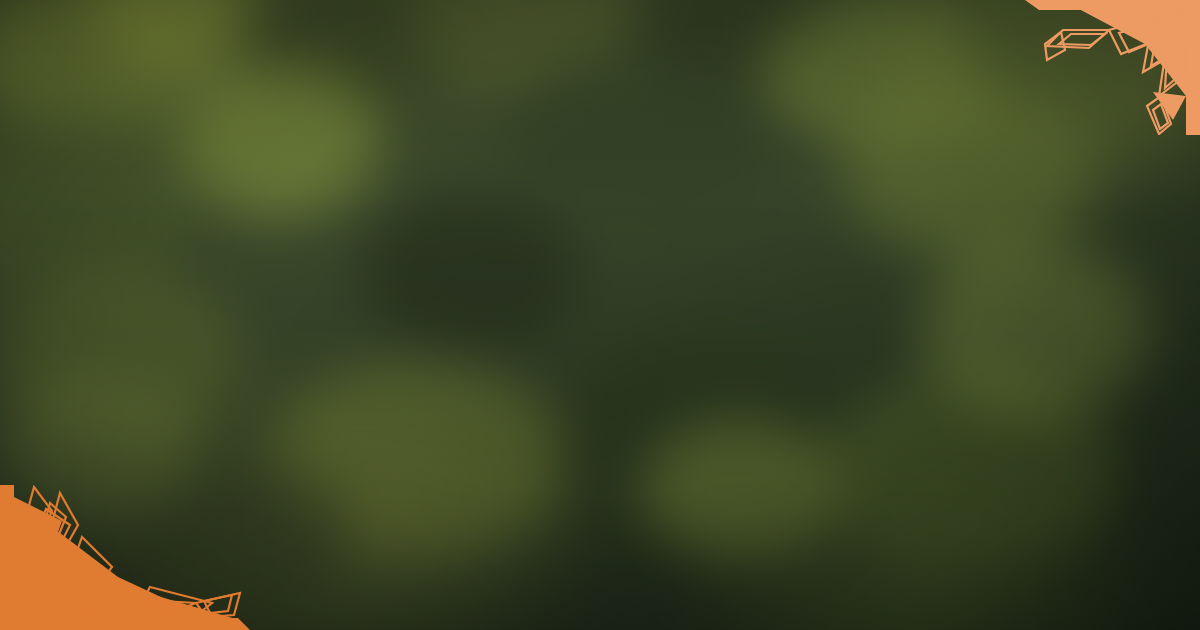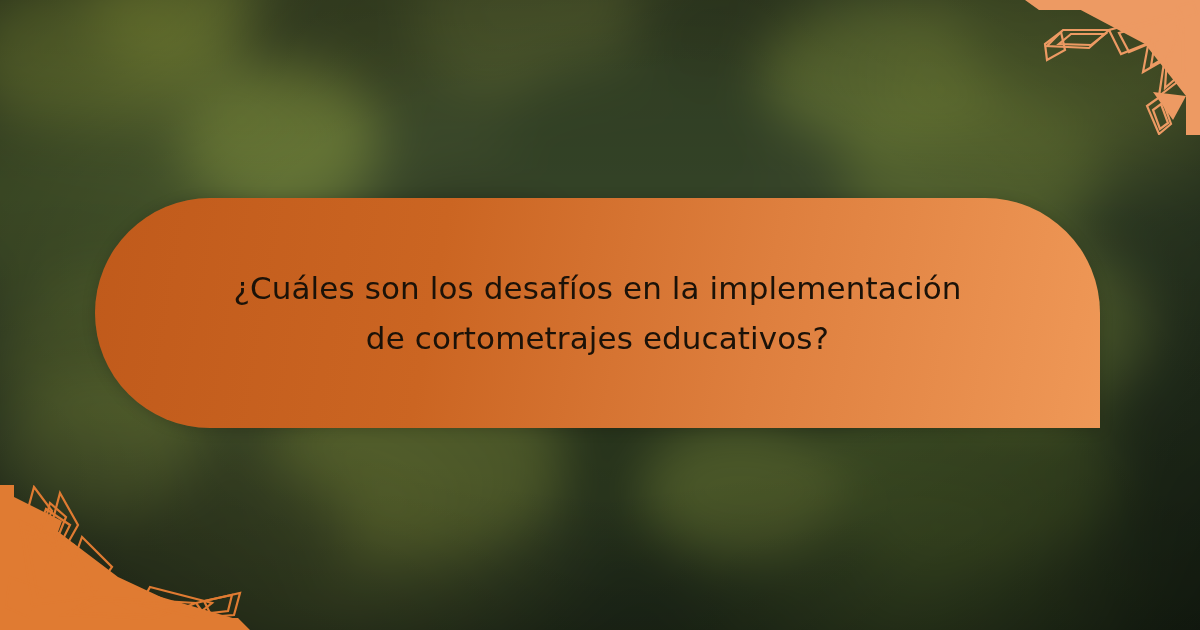--- a/index.html
+++ b/index.html
@@ -175,18 +175,14 @@
       <path d="M158 36 L158 72 L140 88 L142 58 Z"></path>
       <path d="M84 30 L38 30 L22 46 L64 48 Z"></path>
       <path d="M80 34 L46 34 L34 44 L66 45 Z"></path>
       <path d="M36 32 L20 44 L22 60 L40 50 Z"></path>
       <path d="M136 96 L146 124 L134 134 L122 106 Z"></path>
       <path d="M136 104 L143 123 L135 129 L128 110 Z"></path>
       <path d="M152 6 L168 2 L172 14 L158 18 Z"></path>
     </g>
   </svg>
 
-  <div class="card">
-    <div class="card-text">¿Cuáles son los desafíos en la implementación
-de cortometrajes educativos?</div>
-  </div>
 
 </div>
 
 </body></html>

